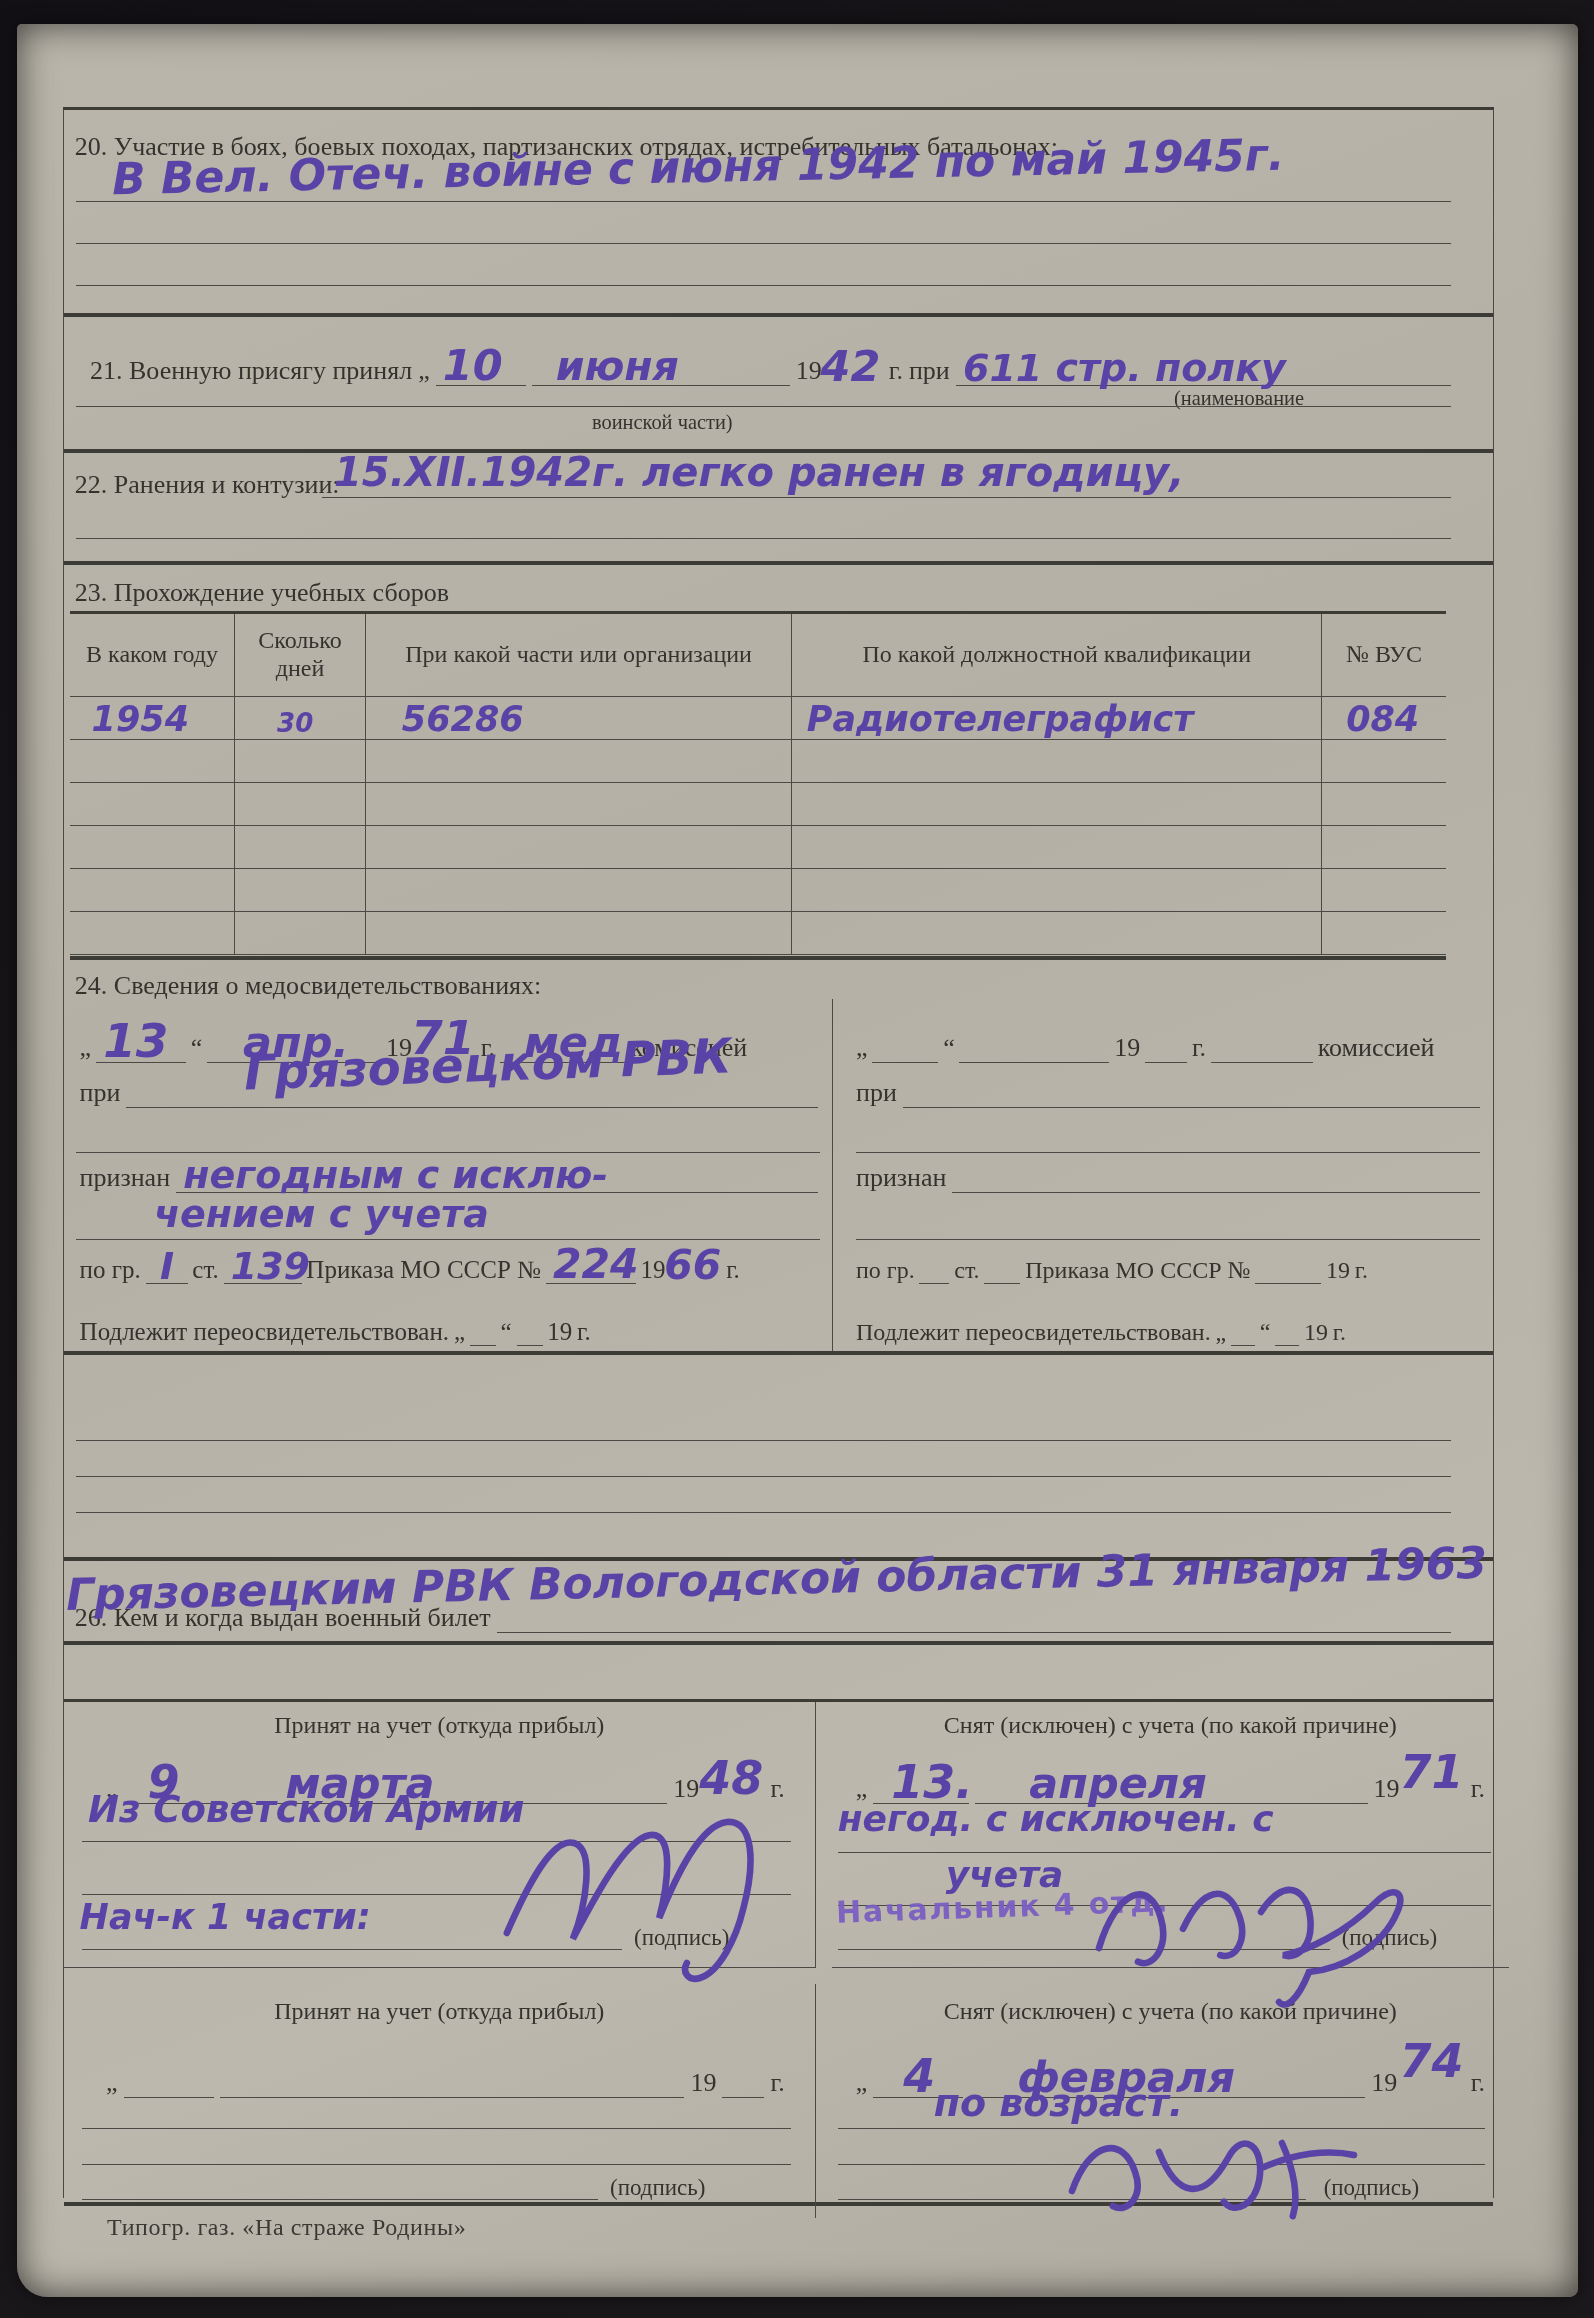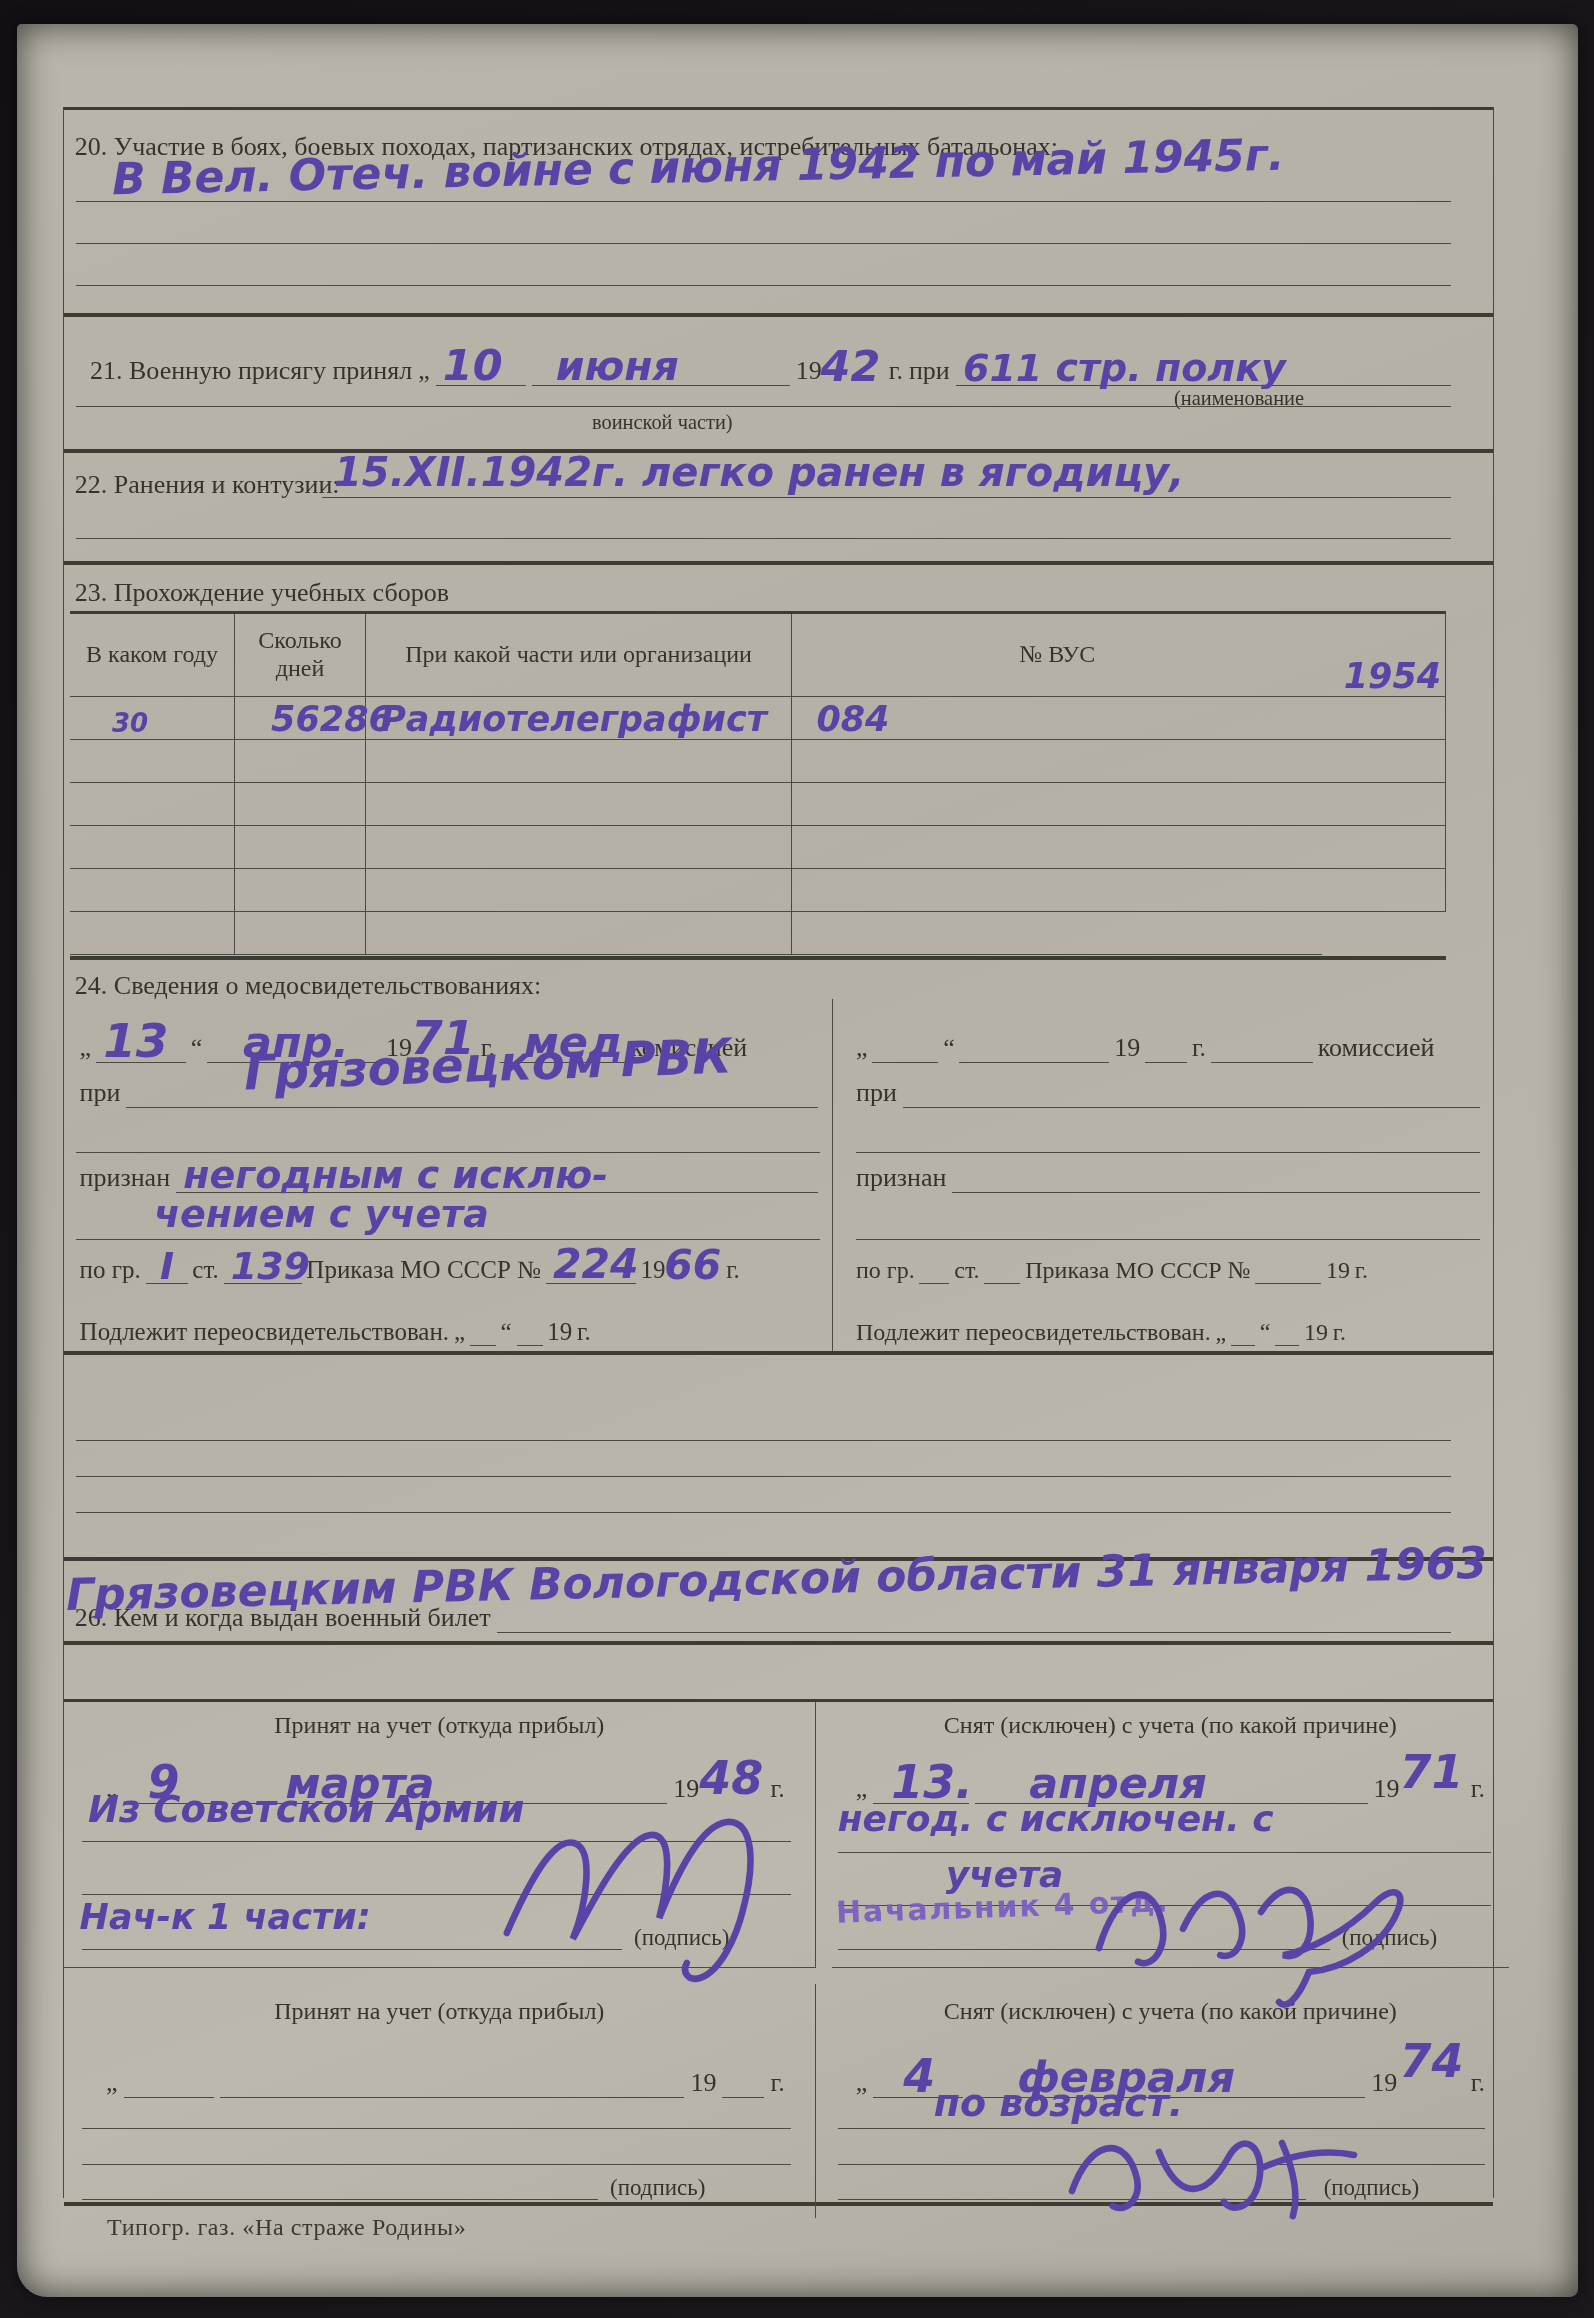--- a/index.html
+++ b/index.html
@@ -88,20 +88,21 @@
     <div class="h abs" style="top:344px;left:270px;font-size:40px;">15.XII.1942г. легко ранен в ягодицу,</div>
     <div class="ln" style="top:387px;left:258px;right:42px;"></div>
     <div class="ln" style="top:428px;left:12px;right:42px;"></div>
     <div class="dv" style="top:451px;"></div>
 
     <div class="p f44 abs" style="top:468px;left:10.8px;">23. Прохождение учебных сборов</div>
     <div class="t23 p">
       <div class="th">В каком году</div>
       <div class="th">Сколько дней</div>
       <div class="th">При какой части или организации</div>
+      <div class="th">По какой должностной квалификации</div>
       <div class="th last">№ ВУС</div>
 
       <div class="td">
           <span class="h abs" style="font-size:35px;bottom:3.6px;left:21.6px;">1954</span>
         </div>
       <div class="td">
           <span class="h abs" style="font-size:26px;bottom:3.6px;left:42px;">30</span>
         </div>
       <div class="td">
           <span class="h abs" style="font-size:35px;bottom:3.6px;left:36px;">56286</span>

